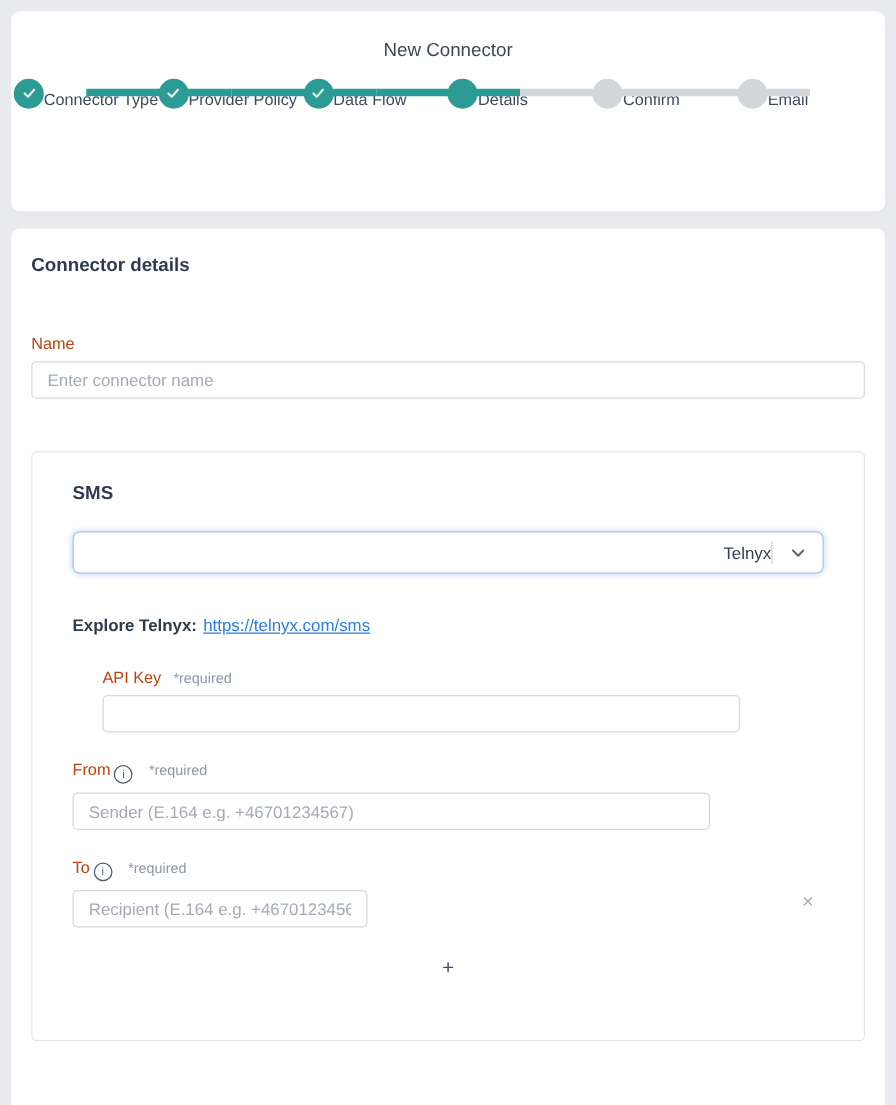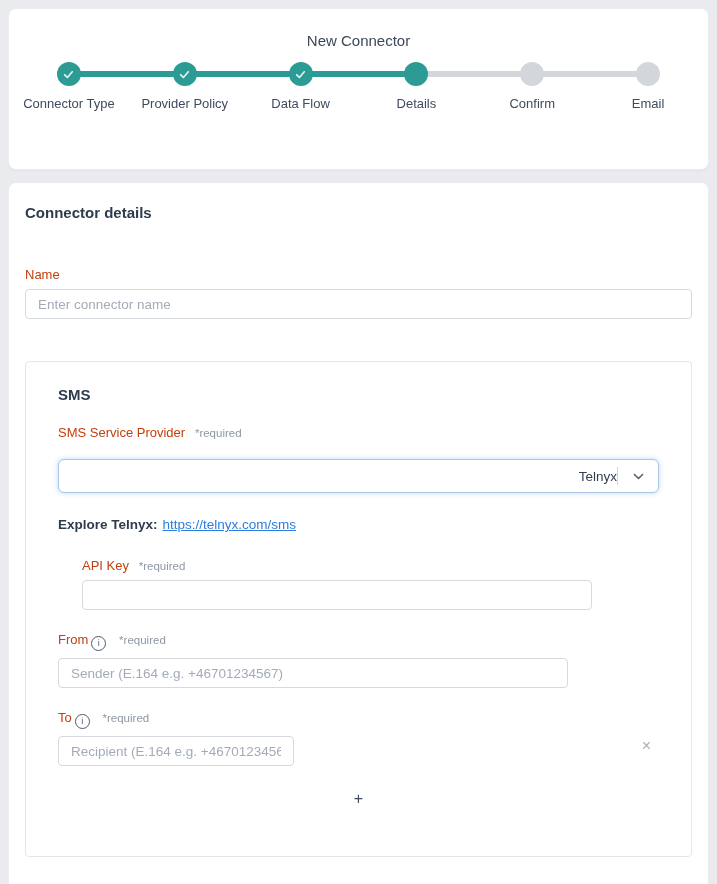--- a/index.html
+++ b/index.html
@@ -14,21 +14,21 @@
     margin:8px 8px 0 8px;height:162px;background:#fff;
     border:1px solid #ececee;border-radius:8px;box-sizing:border-box;
     box-shadow:0 1px 2px rgba(0,0,0,.03);
   }
   .wizard-title{
     text-align:center;padding-top:23px;font-size:15px;color:#3c4858;
   }
   .stepper{
     display:flex;padding:0 2px;margin-top:13px;
   }
-  .step{flex:1;position:relative;display:flex;flex-direction:column;align-items:center;}
+  .step{flex:1;position:relative;display:flex;align-items:center;}
   .step:not(:first-child)::before{
     content:"";position:absolute;top:9px;height:6px;left:-50%;right:50%;z-index:0;
   }
   .step.complete:not(:first-child)::before,
   .step.current:not(:first-child)::before{background:#2c9b94;}
   .step.upcoming:not(:first-child)::before{background:#d3d6db;}
   .dot{
     width:24px;height:24px;border-radius:50%;z-index:1;
     display:flex;align-items:center;justify-content:center;
   }
@@ -58,21 +58,21 @@
   .sms-heading{font-size:15px;font-weight:bold;color:#2e3c4e;}
   .field{margin-top:22px;}
   .select-box{
     margin-top:19px;height:32px;display:flex;align-items:center;
     border:1px solid #a9c7e9;border-radius:6px;background:#fff;
     box-shadow:0 0 5px rgba(110,160,230,.45);cursor:pointer;text-align:right;
   }
   .select-value{flex:1;padding-left:12px;color:#333f4e;}
   .select-divider{width:1px;height:18px;background:#d0d4d9;}
   .select-caret{width:40px;display:flex;align-items:center;justify-content:center;}
-  .explore-line{margin-top:24px;font-size:13.5px;}
+  .explore-line{margin-top:34px;font-size:13.5px;}
   .explore-label{font-weight:bold;color:#2e3c4e;}
   .explore-link{color:#2b7de0;text-decoration:underline;margin-left:5px;}
   .narrow{width:510px;}
   .info-icon{
     display:inline-flex;align-items:center;justify-content:center;
     width:13px;height:13px;border:1px solid #4e5b6e;border-radius:50%;
     font-size:9px;line-height:1;color:#4e5b6e;margin:0 3px;vertical-align:-2px;
   }
   .pair-row{margin-top:22px;display:flex;align-items:flex-start;}
   .col-to{width:236px;}
@@ -152,24 +152,20 @@
 
   <div class="name-block">
     <div class="field-label">Name</div>
     <input class="text-input" type="text" placeholder="Enter connector name" style="">
   </div>
 
   <div class="sms-card">
     <div class="sms-heading">SMS</div>
 
     <div class="field">
-      <div>
-        <span class="field-label">SMS Service Provider</span>
-        <span class="required">*required</span>
-      </div>
       <div class="select-box">
         <span class="select-value">Telnyx</span>
         <span class="select-divider"></span>
         <span class="select-caret">
           <svg width="13" height="13" viewBox="0 0 16 16">
               <path d="M3 5.5l5 5 5-5" stroke="#5a6572" stroke-width="2" fill="none" stroke-linecap="round" stroke-linejoin="round"></path>
             </svg>
         </span>
       </div>
     </div>

